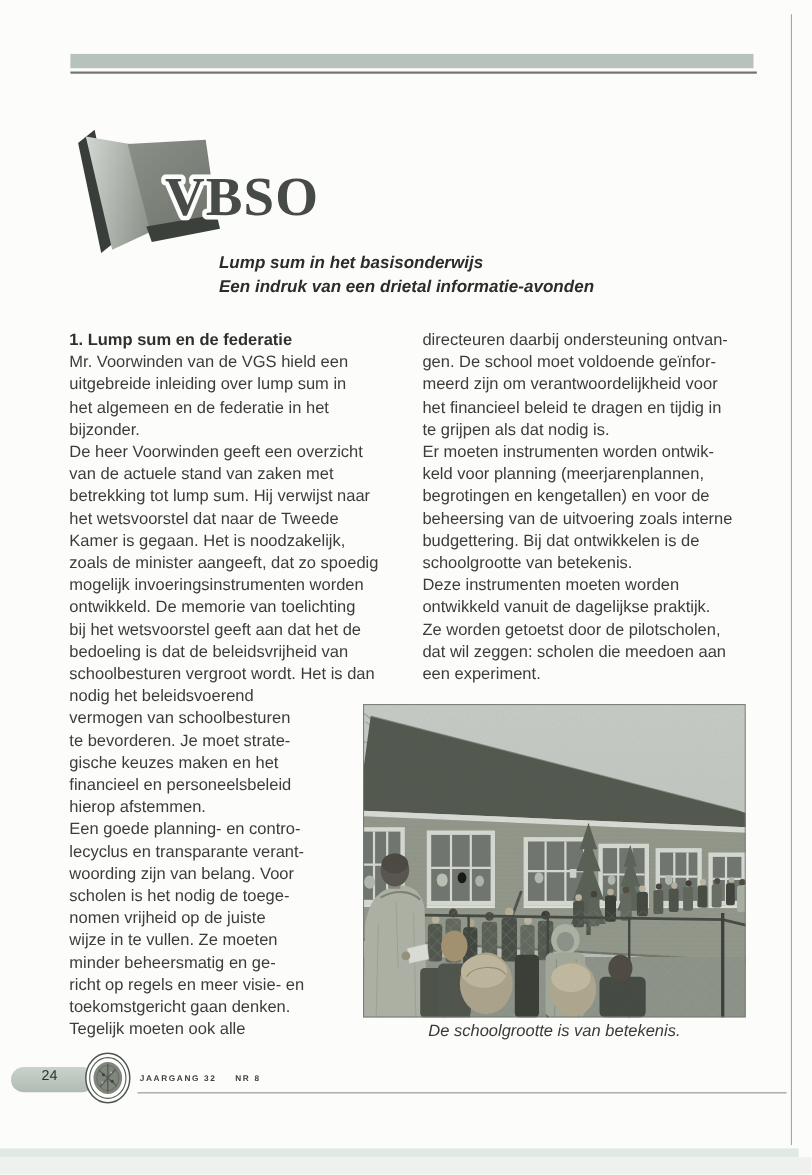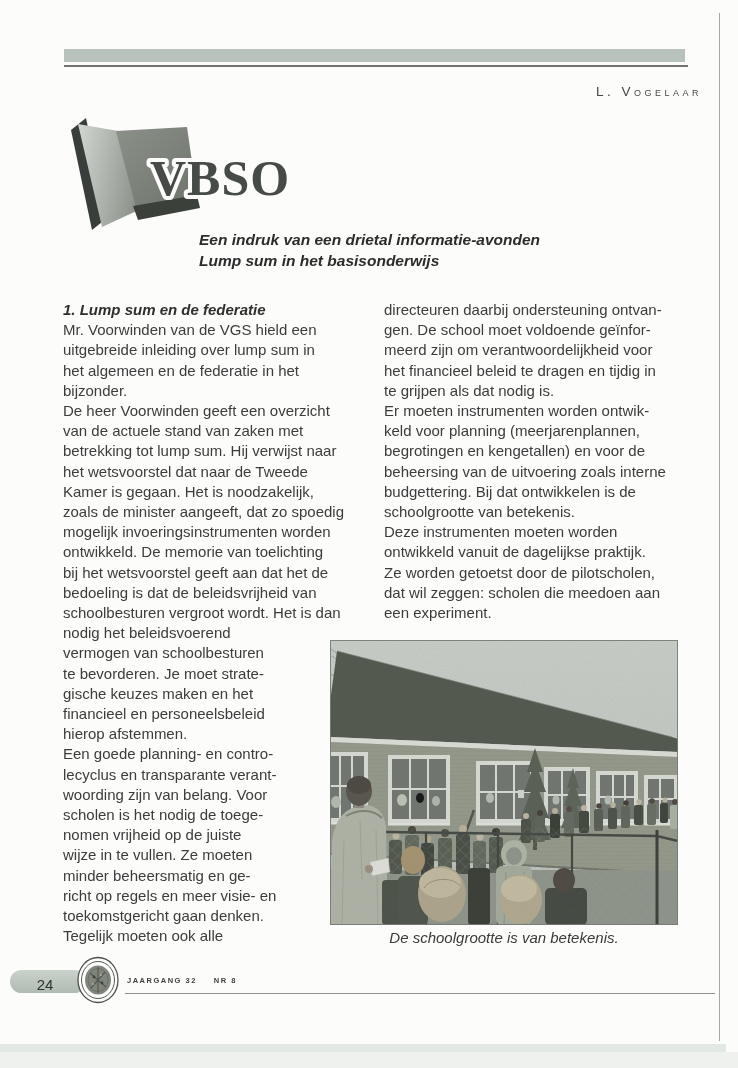--- a/index.html
+++ b/index.html
@@ -17,54 +17,53 @@
   
   .logo-svg{position:absolute;left:62px;top:110px;width:250px;height:130px;}
   .logo-svg text{
     font-family:"Liberation Serif",serif;font-weight:bold;font-size:50px;letter-spacing:1px;
   }
   
   .subtitle{position:absolute;left:199px;top:229px;color:#2c2c2c;
     font-size:15.5px;line-height:21px;font-weight:bold;font-style:italic;}
   
   .col{position:absolute;top:300px;font-size:15px;line-height:20.2px;color:#3c3c3c;}
-  .col .heading{font-weight:bold;font-style:italic;color:#2f2f2f;}
+  .col .heading{font-weight:bold;color:#2f2f2f;}
   .col .body{white-space:pre-line;}
   .left-col{left:63px;width:325px;}
   .right-col{left:384px;width:330px;}
   
   .photo{position:absolute;left:330px;top:640px;width:348px;height:285px;background:#c5cac4;}
   .caption{position:absolute;left:330px;top:929px;width:348px;text-align:center;
     font-style:italic;font-size:15px;color:#3a3a3a;}
   
   .page-pill{
     position:absolute;left:10px;top:970px;width:76px;height:23px;border-radius:12px;
     background:linear-gradient(180deg,#c9d2cb,#b0bbb4);
-    display:flex;align-items:flex-end;justify-content:center;
-    font-size:15px;color:#2e332f;padding-right:6px;box-sizing:border-box;
+    display:flex;align-items:flex-start;justify-content:center;
+    font-size:13px;color:#2e332f;padding-right:6px;box-sizing:border-box;
   }
   .seal-svg{position:absolute;left:74px;top:955px;width:48px;height:50px;}
   .journal-line{
     position:absolute;left:127px;top:976px;display:flex;gap:17px;
     font-size:7.5px;font-weight:bold;letter-spacing:1.5px;color:#3b403c;
   }
   .footer-rule{position:absolute;left:125px;top:993px;width:590px;height:1px;background:#8d928d;}
   
   .bottom-band{position:absolute;left:0;top:1044px;width:726px;height:8px;background:#e2e8e3;}
   .bottom-area{position:absolute;left:0;top:1052px;width:738px;height:16px;background:#eff1ee;}
   .page-edge{position:absolute;left:719px;top:13px;width:1px;height:1028px;background:#a2a8a2;}
 </style>
 </head>
 <body>
 
 <div class="page">
 
   <div class="accent-bar"></div>
   <div class="header-rule"></div>
-  <div class="author">L. Vogelaar</div>
 
   <svg class="logo-svg" viewBox="0 0 250 130">
 
     <polygon points="9,20 24,8 45,108 30,120" fill="#3a3e3a"></polygon>
 
     <defs>
       <linearGradient id="pgGrad" x1="0" y1="0" x2="1" y2="0.3">
         <stop offset="0" stop-color="#d3d7d1"></stop>
           <stop offset="1" stop-color="#8f948d"></stop>
       </linearGradient>
@@ -77,22 +76,22 @@
 
     <polygon points="54,21 125,17 135,87 74,98" fill="url(#cvGrad)"></polygon>
 
     <polygon points="71,96 135,85 138,98 76,110" fill="#3c403b"></polygon>
 
     <text x="88" y="85" fill="none" stroke="#fcfcfb" stroke-width="8" stroke-linejoin="round">VBSO</text>
     <text x="88" y="85" fill="#474b48">VBSO</text>
   </svg>
 
   <div class="subtitle">
+    <div>Lump sum in het basisonderwijs</div>
     <div>Een indruk van een drietal informatie-avonden</div>
-    <div>Lump sum in het basisonderwijs</div>
   </div>
 
   <div class="col left-col">
     <div class="heading">1. Lump sum en de federatie</div>
     <div class="body">Mr. Voorwinden van de VGS hield een
 uitgebreide inleiding over lump sum in
 het algemeen en de federatie in het
 bijzonder.
 De heer Voorwinden geeft een overzicht
 van de actuele stand van zaken met

